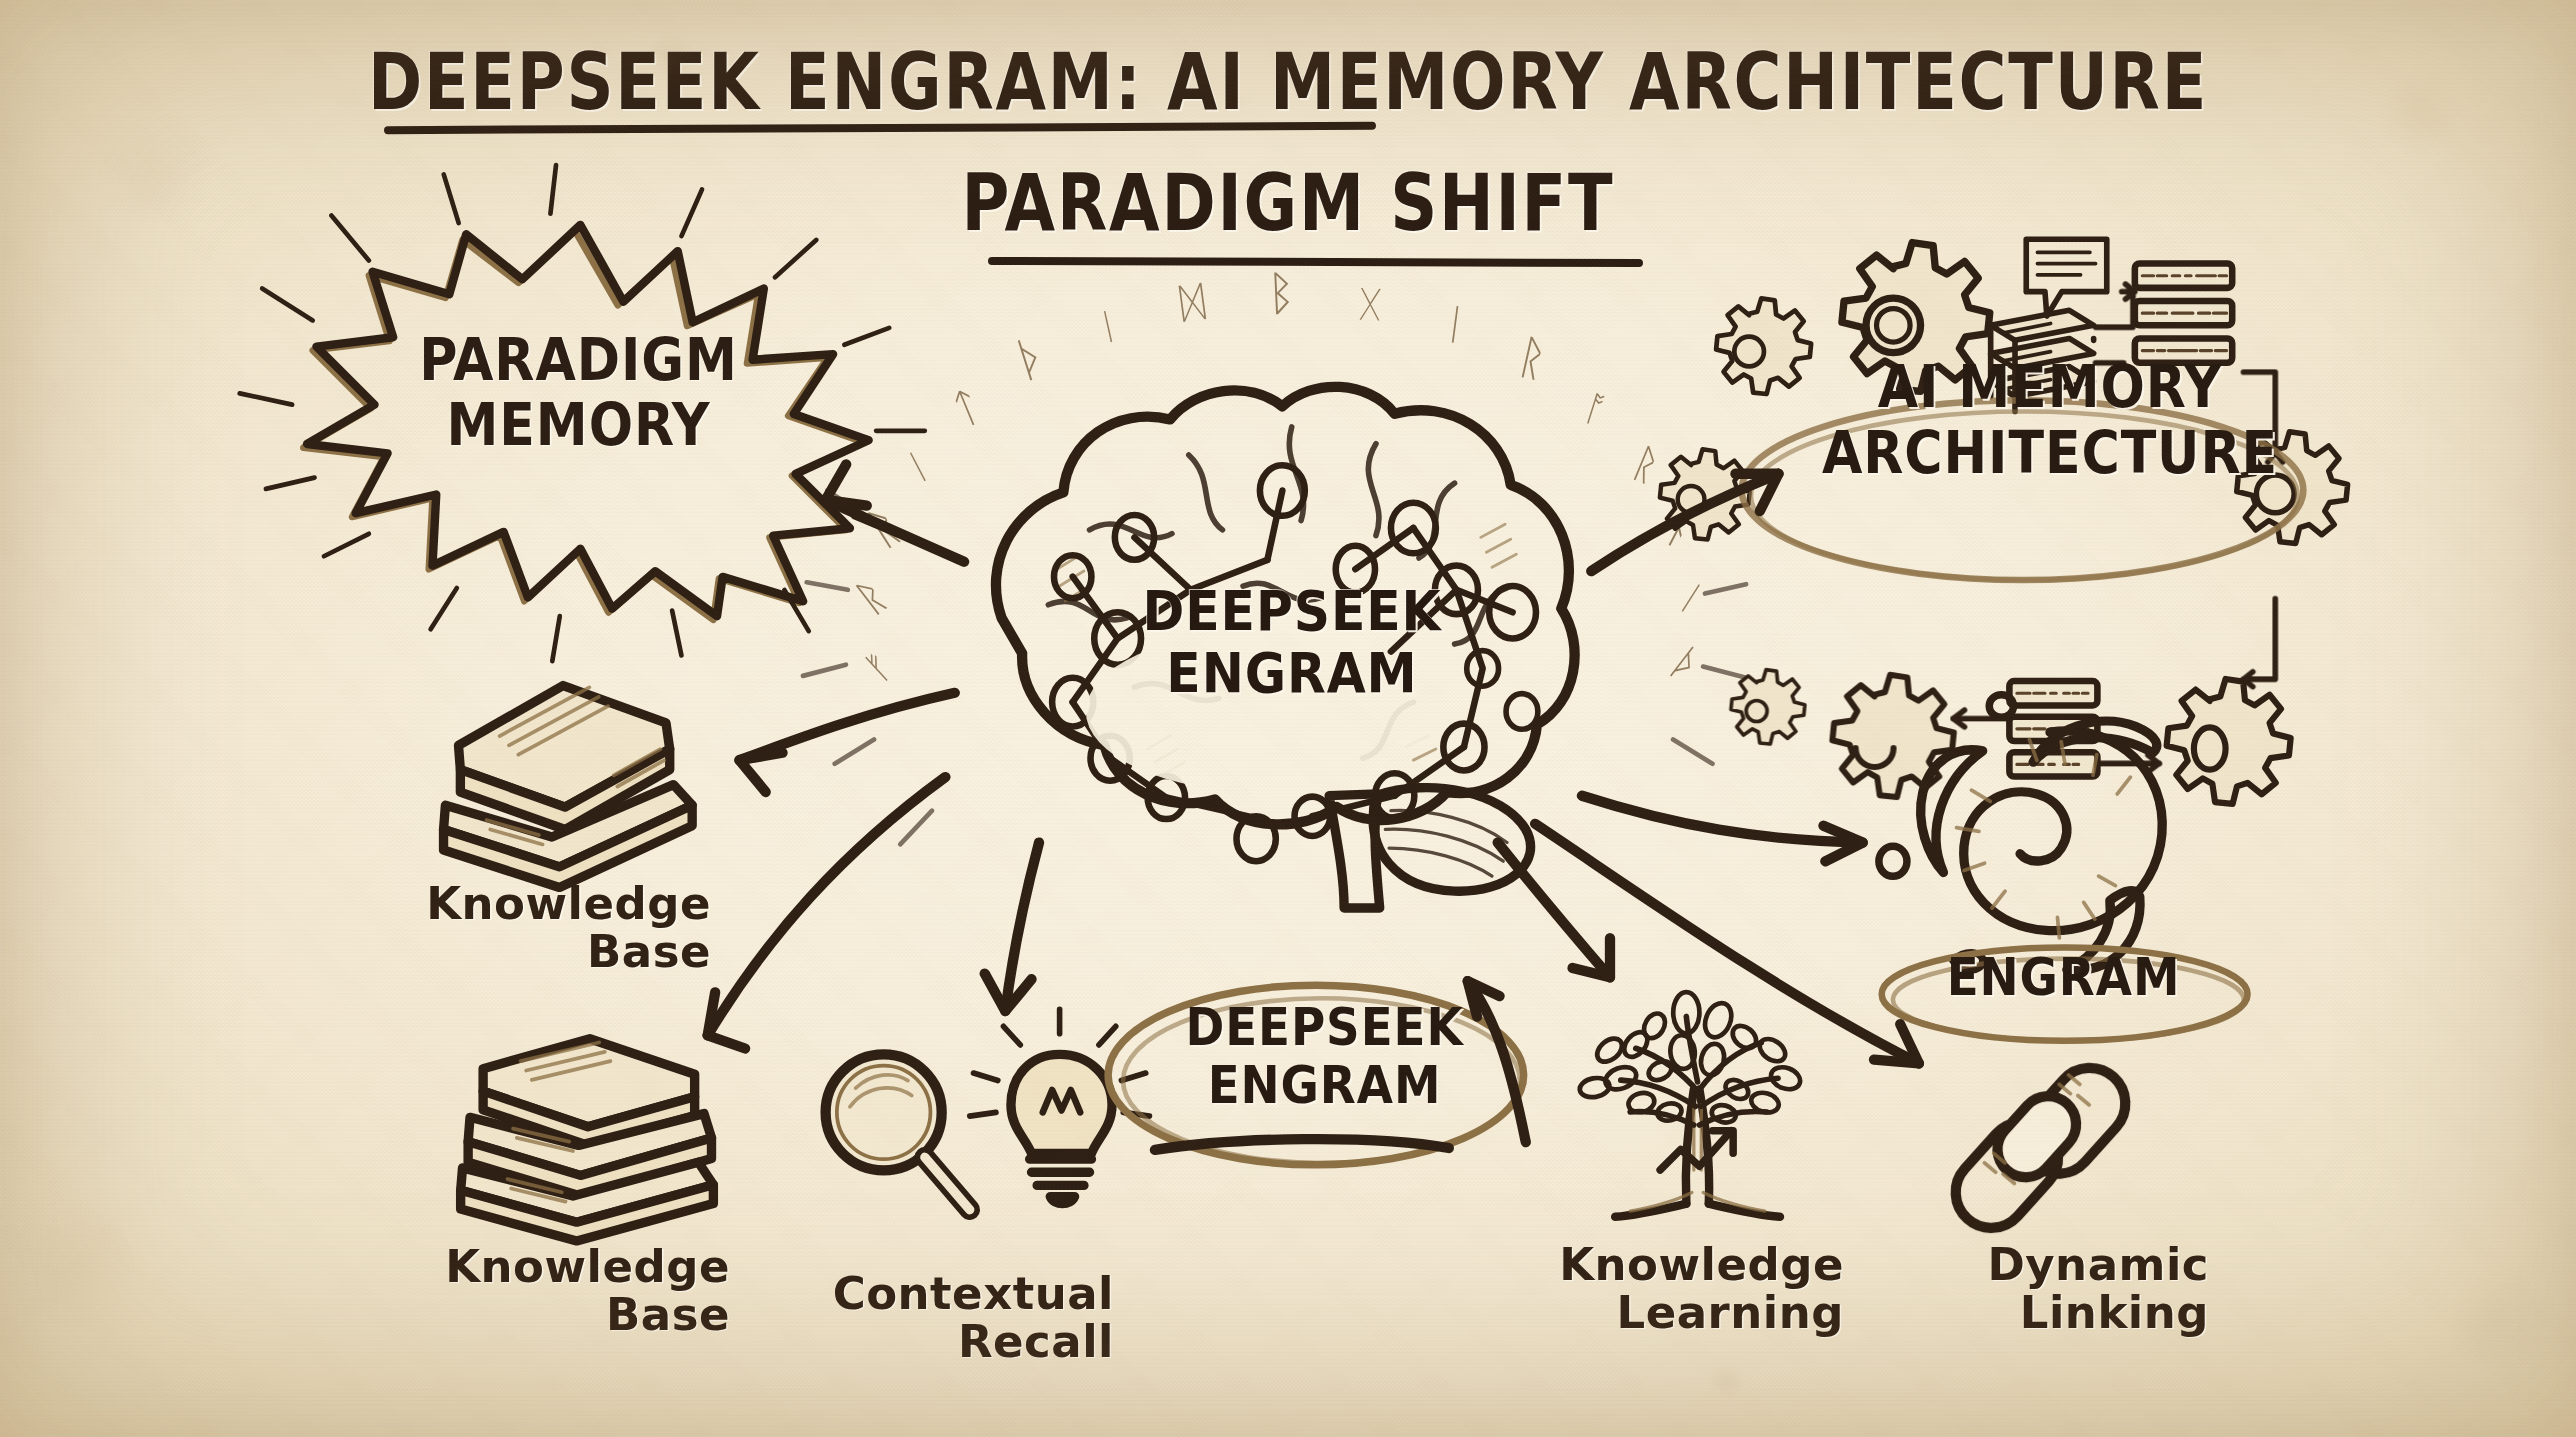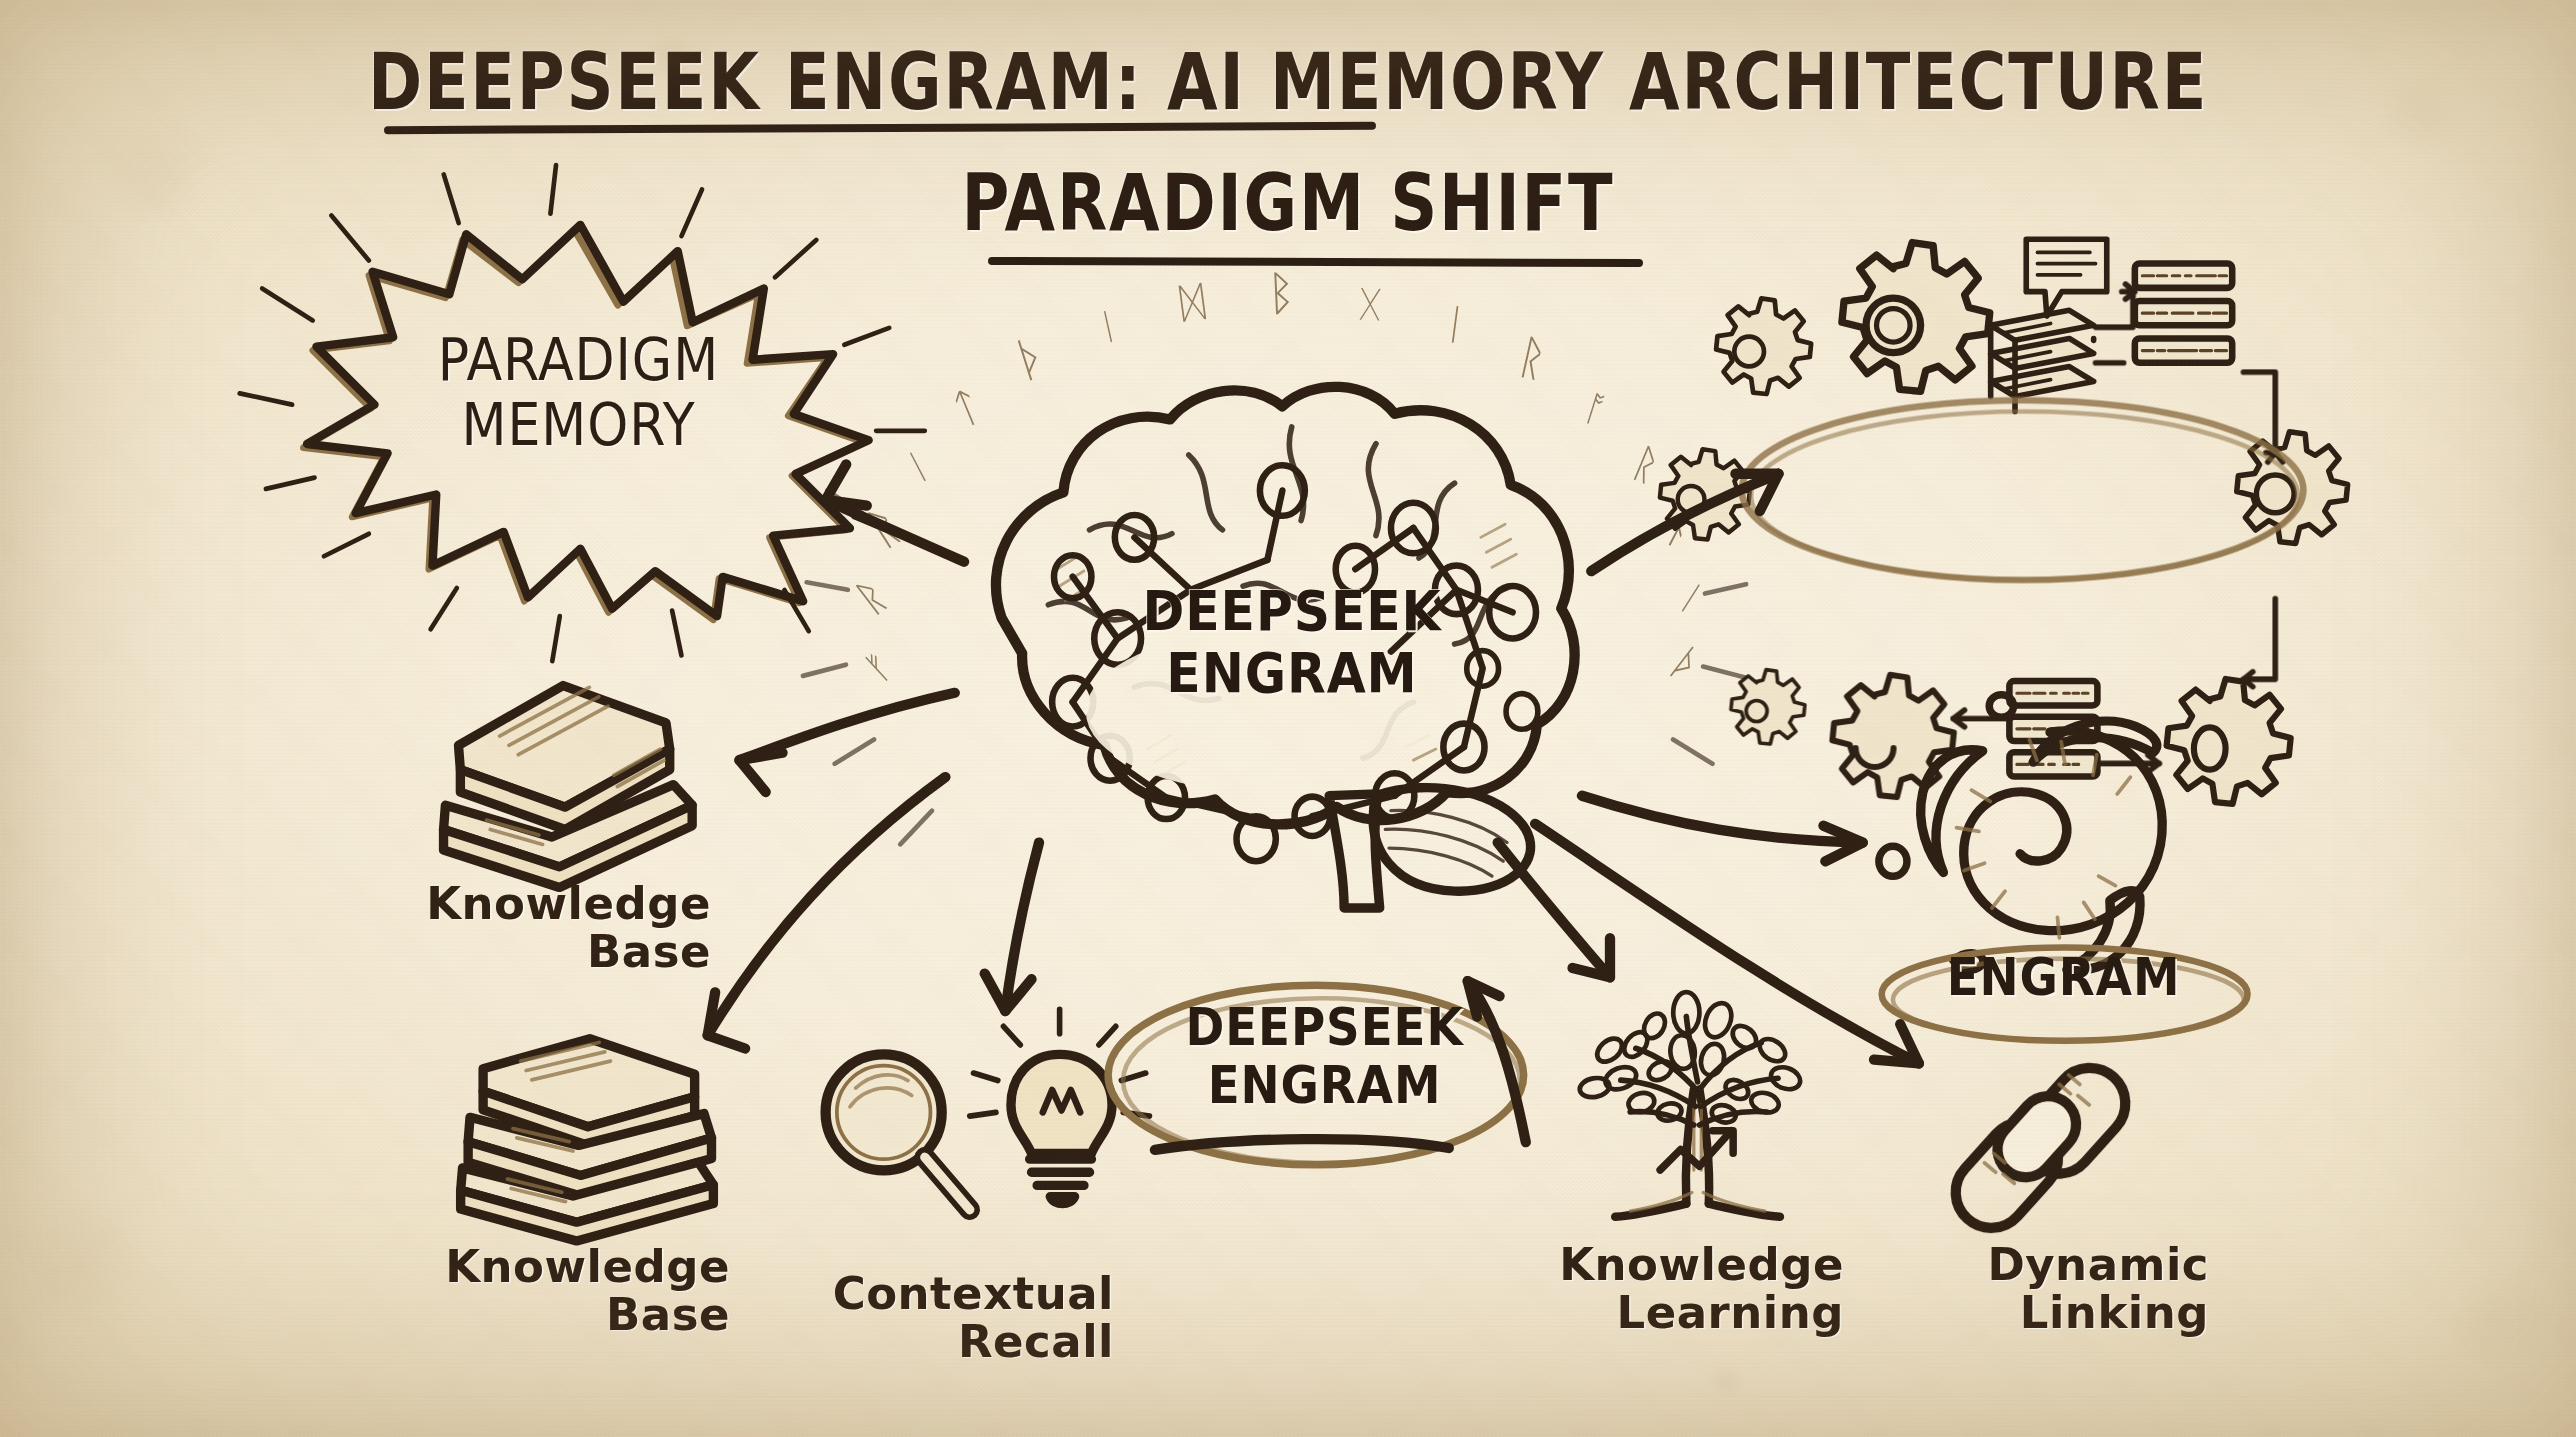--- a/index.html
+++ b/index.html
@@ -54,21 +54,21 @@
     font-family:"DejaVu Sans","Liberation Sans",sans-serif;
     font-weight:700; font-size:45px; line-height:1.06; letter-spacing:0.5px;
     text-shadow: 1.4px 1.4px 0 rgba(255,252,242,.9);
   }
 
   
   #burst-wrap{ position:absolute; left:279px; top:208px; width:599px; height:412px; }
   .burst-text{
     position:absolute; left:0; top:120px; width:599px; text-align:center;
     font-family:"DejaVu Sans Condensed","Liberation Sans",sans-serif;
-    font-weight:400; font-size:58px; line-height:1.12; color:#2b1d13; letter-spacing:0.9px;
+    font-weight:700; font-size:58px; line-height:1.12; color:#2b1d13; letter-spacing:0.9px;
     text-shadow:1.4px 1.4px 0 rgba(255,252,242,.9);
   }
 
   
   #brain-label{
     position:absolute; left:1114px; top:580px; width:356px; text-align:center;
     font-family:"DejaVu Sans Condensed","Liberation Sans",sans-serif;
     font-weight:700; font-size:56px; line-height:1.1; color:#241810; letter-spacing:0.9px;
     text-shadow:1.9px 1.9px 0 rgba(253,248,236,.95), -0.9px -0.9px 0 rgba(253,248,236,.7);
   }
@@ -346,20 +346,24 @@
           <path d="M296,540 l12,-9 M296,540 l12,9"></path>
         <path d="M450,588 h66"></path>
           <path d="M516,588 l-12,-9 M516,588 l-12,9"></path>
       </g>
 
       <ellipse cx="370" cy="296" rx="300" ry="96" class="sk-l" stroke-width="7" fill="none" opacity=".8"></ellipse>
       <ellipse cx="372" cy="302" rx="292" ry="90" class="sk-l" stroke-width="5" fill="none" opacity=".55"></ellipse>
     </svg>
   </div>
 
+  <div id="ama-label">
+    <div>AI MEMORY</div>
+    <div>ARCHITECTURE</div>
+  </div>
 
   <div class="abs" style="left:1863px;top:689px;width:374px;height:309px;">
     <svg width="374" height="309" viewBox="0 0 400 330">
       <g class="sk" stroke-width="10" fill="#f0e4c9">
         <path d="M200 46 C262 36 318 78 320 142 C322 212 262 262 196 258 C140 254 104 214 108 168
                  C112 126 150 102 186 112 C214 120 226 148 212 170 C202 186 178 188 168 176"></path>
         <path d="M128 66 C86 96 66 150 86 196 C70 178 56 144 64 110 C72 78 98 60 128 66 Z"></path>
         <path d="M310 68 C268 44 210 46 182 78 C200 42 252 24 292 40 C316 50 318 62 310 68 Z"></path>
         <path d="M296 222 C300 270 264 306 218 300 C248 286 268 258 264 226 C280 214 292 212 296 222 Z"></path>
       </g>

